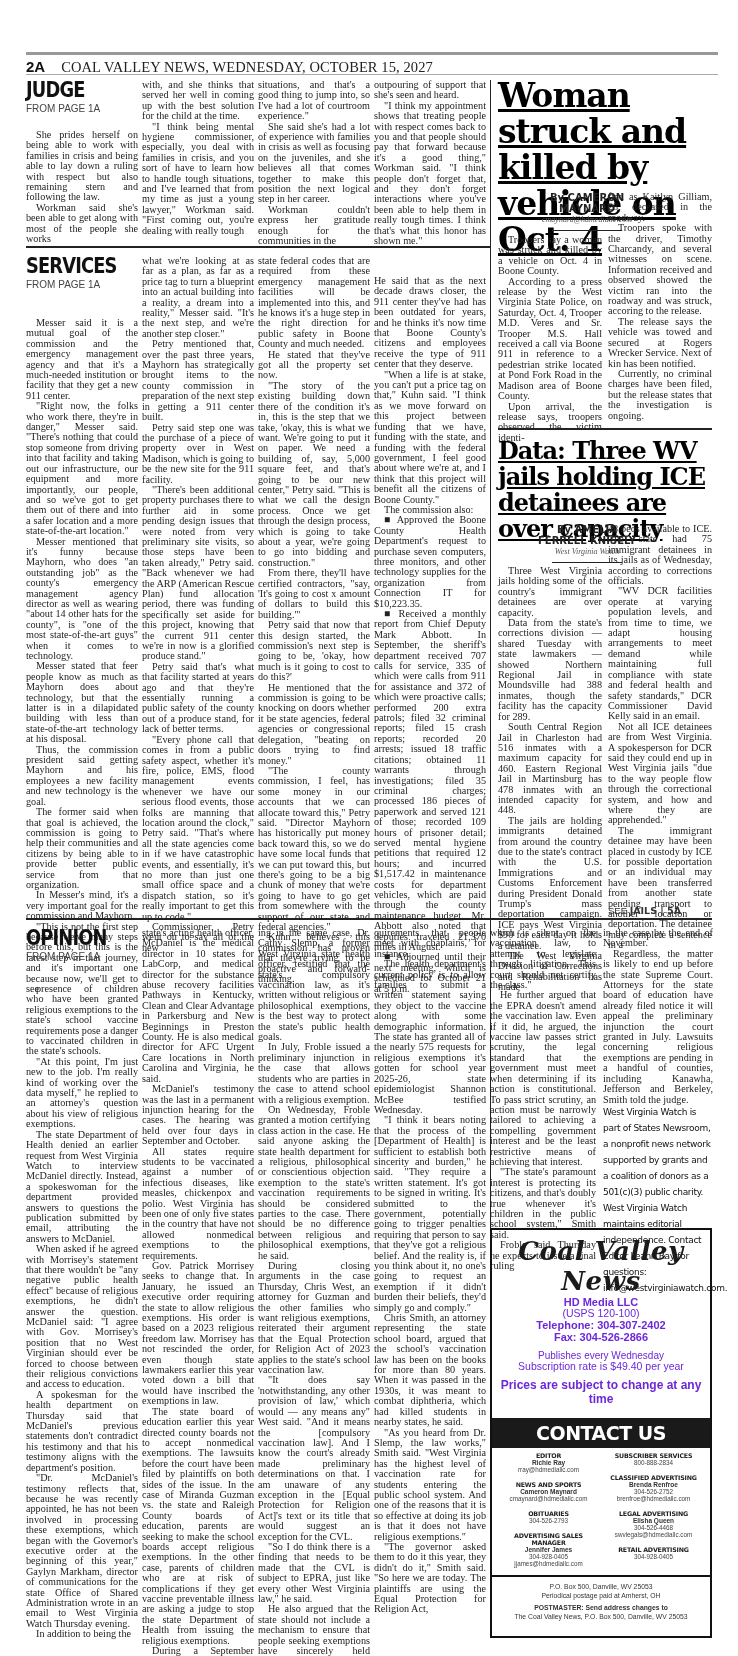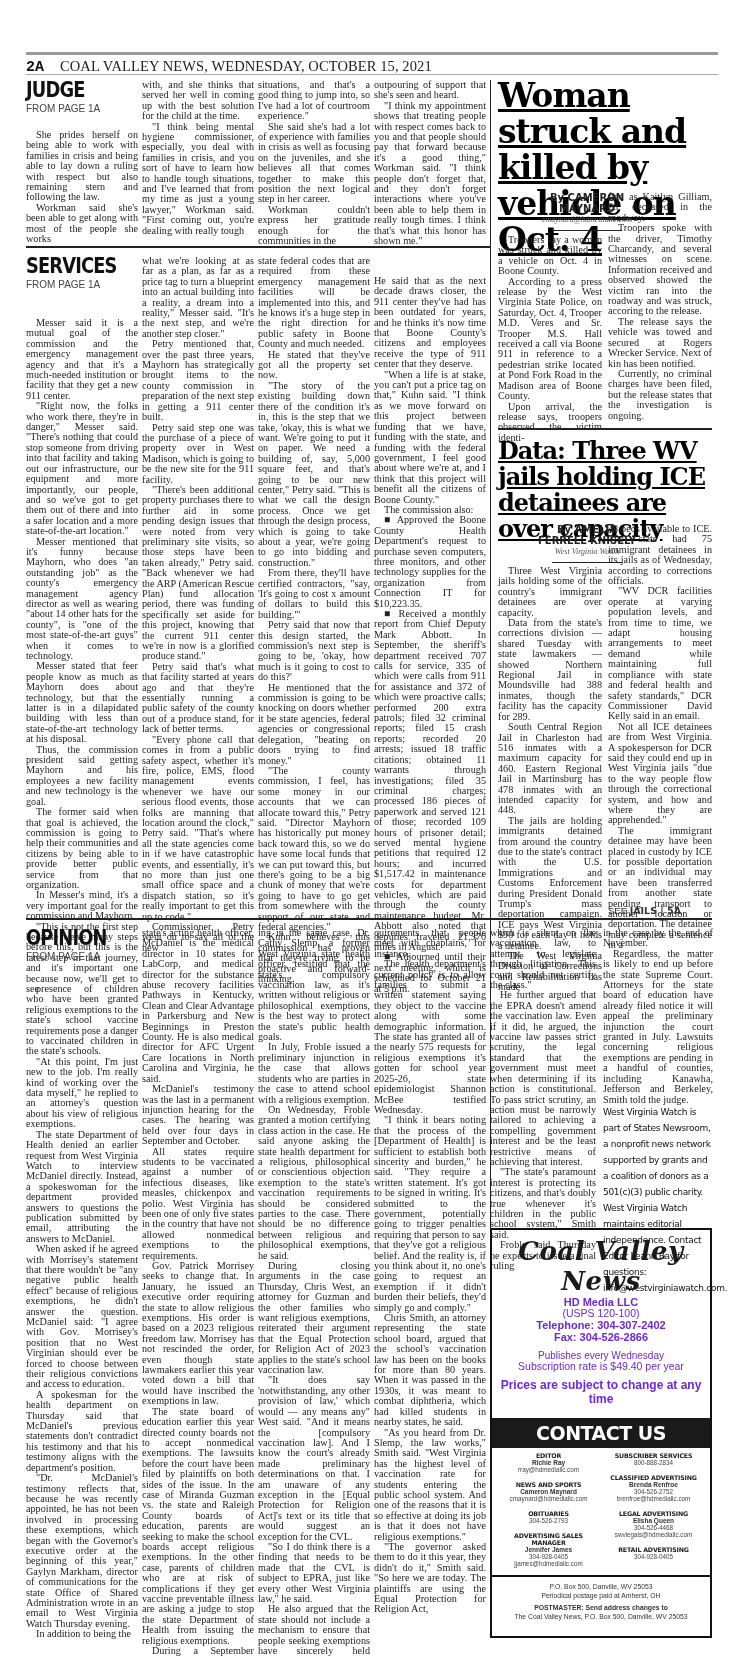--- a/index.html
+++ b/index.html
@@ -1,19 +1,19 @@
 <!DOCTYPE html>
 <html><head>
 <meta charset="utf-8">
 <style>
   * { box-sizing: border-box; margin: 0; padding: 0; }
   body { width: 738px; height: 1656px; background: #fff; font-family: "DejaVu Serif", serif; color: #222; overflow: hidden; position: relative; }
   .topline { position: absolute; left: 26px; top: 52px; width: 692px; height: 3px; background: #999; }
   .folio { position: absolute; left: 26px; top: 58px; width: 692px; height: 16px; display: flex; align-items: baseline; gap: 16px; }
-  .folio .pg { font-family: Liberation Mono, monospace; font-weight: bold; font-size: 15px; color: #111; }
+  .folio .pg { font-family: Liberation Sans, sans-serif; font-weight: bold; font-size: 15px; color: #111; }
   .folio .hdr { font-family: "Liberation Serif", serif; font-size: 14.5px; color: #222; letter-spacing: 0.1px; }
   .foliorule { position: absolute; left: 26px; top: 74px; width: 692px; height: 1px; background: #aaa; }
   .sect { position: absolute; }
   .kicker { font-family: "DejaVu Sans", sans-serif; font-weight: bold; font-size: 21px; letter-spacing: -1px; color: #111; line-height: 21px; transform: scaleX(0.85); transform-origin: left; }
   .from { font-family: "Liberation Sans", sans-serif; font-size: 10px; color: #444; margin-top: 2px; }
   .col { position: absolute; font-family: "Liberation Serif", serif; font-size: 10.2px; line-height: 10.4px; text-align: justify; color: #222; hyphens: auto; }
   .col p { text-indent: 10px; }
   .col p.noind { text-indent: 0; }
   .hline { position: absolute; height: 1.5px; background: #222; }
   .vline { position: absolute; width: 1px; background: #222; }
@@ -42,21 +42,21 @@
   .ci .v { font-size: 6.3px; color: #444; }
   .mast-foot { border-top: 2px solid #111; text-align: center; font-family: "Liberation Sans", sans-serif; font-size: 6.8px; color: #333; padding-top: 5px; line-height: 9px; }
   .mast-foot .pm { font-weight: bold; margin-top: 3px; }
 </style>
 </head>
 <body>
 
 <div class="topline"></div>
 <div class="folio">
   <span class="pg">2A</span>
-  <span class="hdr">COAL VALLEY NEWS, WEDNESDAY, OCTOBER 15, 2021</span>
+  <span class="hdr">COAL VALLEY NEWS, WEDNESDAY, OCTOBER 15, 2027</span>
 </div>
 <div class="foliorule"></div>
 
 <div class="sect" style="left:26px;top:80px;width:120px;">
   <div class="kicker">JUDGE</div>
   <div class="from">FROM PAGE 1A</div>
 </div>
 <div class="col" id="judge-c0" style="left:26px;top:130px;width:112px;">
     <p>She prides herself on being able to work with families in crisis and being able to lay down a ruling with respect but also remaining stern and following the law.</p>
     <p>Workman said she's been able to get along with most of the people she works</p>

